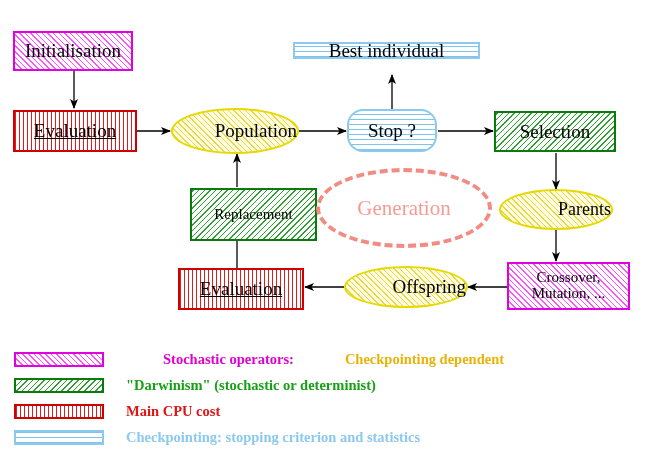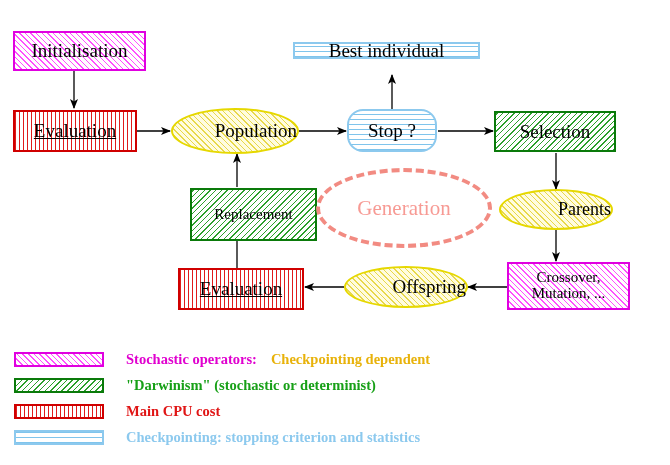--- a/index.html
+++ b/index.html
@@ -98,21 +98,21 @@
       <line x1="507" y1="287" x2="468" y2="287" marker-end="url(#ah)"></line>
 
       <line x1="344" y1="287" x2="305" y2="287" marker-end="url(#ah)"></line>
 
       <line x1="237" y1="269" x2="237" y2="231" marker-end="url(#ah)"></line>
 
       <line x1="237" y1="187" x2="237" y2="154" marker-end="url(#ah)"></line>
     </g>
   </svg>
 
-  <div class="node h-magenta" style="left:13px;top:31px;width:133px;height:40px;font-size:19px;">
+  <div class="node h-magenta" style="left:13px;top:31px;width:120px;height:40px;font-size:19px;">
     <span class="lbl">Initialisation</span>
   </div>
 
   <div class="node h-red" style="left:13px;top:110px;width:124px;height:42px;font-size:19px;">
     <span class="lbl">Evaluation</span>
   </div>
 
   <div class="node h-yellow ellipse" style="left:171px;top:108px;width:128px;height:46px;font-size:19px;">
     <span class="lbl">Population</span>
   </div>
@@ -149,21 +149,21 @@
   <div class="node h-green" style="left:190px;top:188px;width:127px;height:53px;font-size:15px;">
     <span class="lbl">Replacement</span>
   </div>
 
   <div class="dashed-ellipse" style="left:316px;top:168px;width:168px;height:72px;font-size:21px;">
     <span class="lbl">Generation</span>
   </div>
 
   <div class="legend">
 
-    <div class="legend-row" style="top:11px;">
+    <div class="legend-row" style="top:11px;gap:37px;">
       <span class="swatch h-magenta"></span>
       <span class="legend-text t-magenta">Stochastic operators:</span>
       <span class="legend-text t-gold" style="margin-left:14px;">Checkpointing dependent</span>
     </div>
 
     <div class="legend-row" style="top:37px;">
       <span class="swatch h-green"></span>
       <span class="legend-text t-green">"Darwinism" (stochastic or determinist)</span>
     </div>
 

